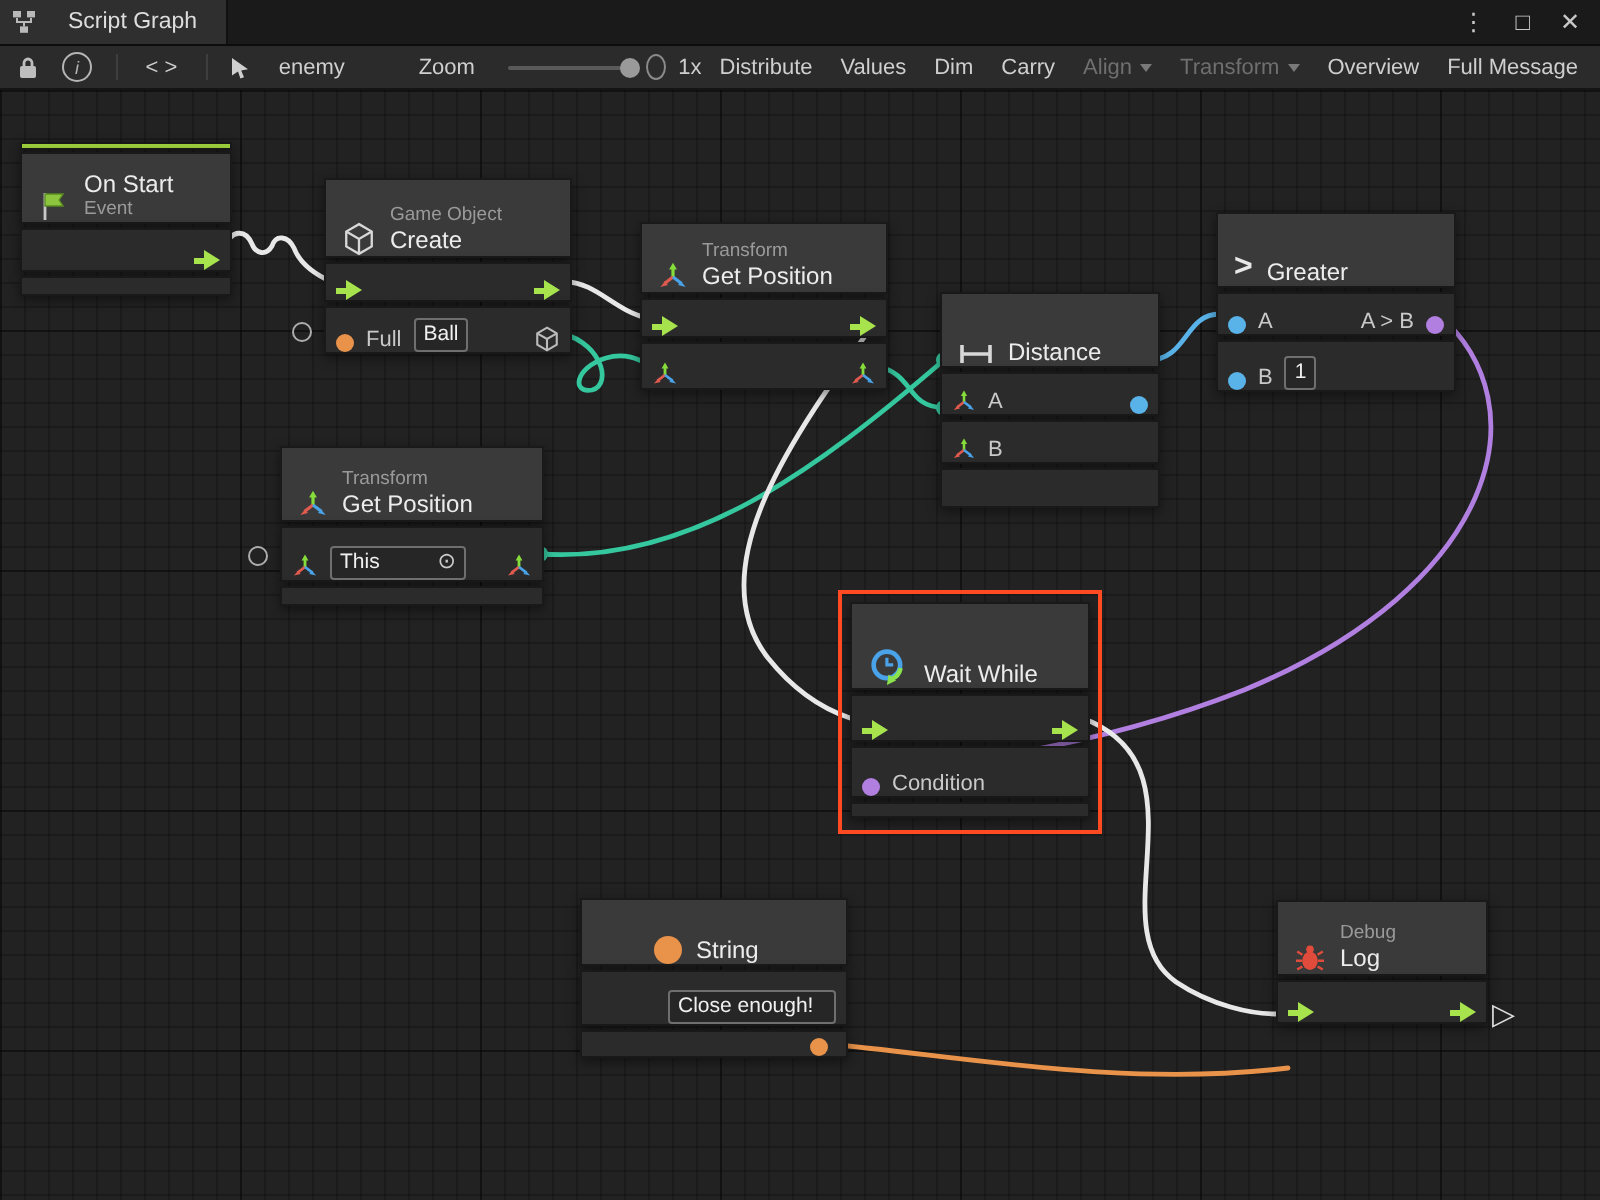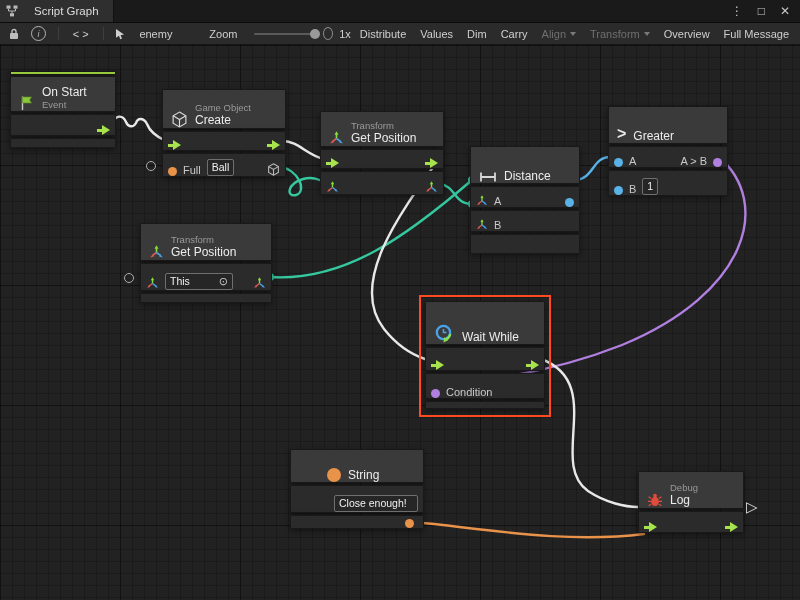--- a/index.html
+++ b/index.html
@@ -385,21 +385,21 @@
       <span class="title">String</span>
     </div>
     <div class="seg row" style="height:28px">
       <span class="field" style="margin-left:38px;width:82px">Close enough!</span>
     </div>
     <div class="seg foot row" style="height:14px">
       <span class="pdot orange right" style="margin-right:4px"></span>
     </div>
   </div>
 
-  <div class="node" style="left:638px;top:426px;width:106px">
+  <div class="node" style="left:638px;top:405px;width:106px">
     <div class="seg head" style="height:38px">
       <span class="icn">
         <svg width="16" height="16" viewBox="0 0 16 16">
           <ellipse cx="8" cy="9.4" rx="3.9" ry="4.6" fill="#e14b3b"></ellipse>
           <circle cx="8" cy="3.6" r="1.9" fill="#e14b3b"></circle>
           <path d="M4.2 6.4 L1.6 4.8 M4 9.4 H1 M4.2 12.2 L1.6 13.8 M11.8 6.4 L14.4 4.8 M12 9.4 H15 M11.8 12.2 L14.4 13.8" stroke="#e14b3b" stroke-width="1.2" fill="none"></path>
         </svg>
       </span>
       <span class="titles">
         <span class="cat">Debug</span>

